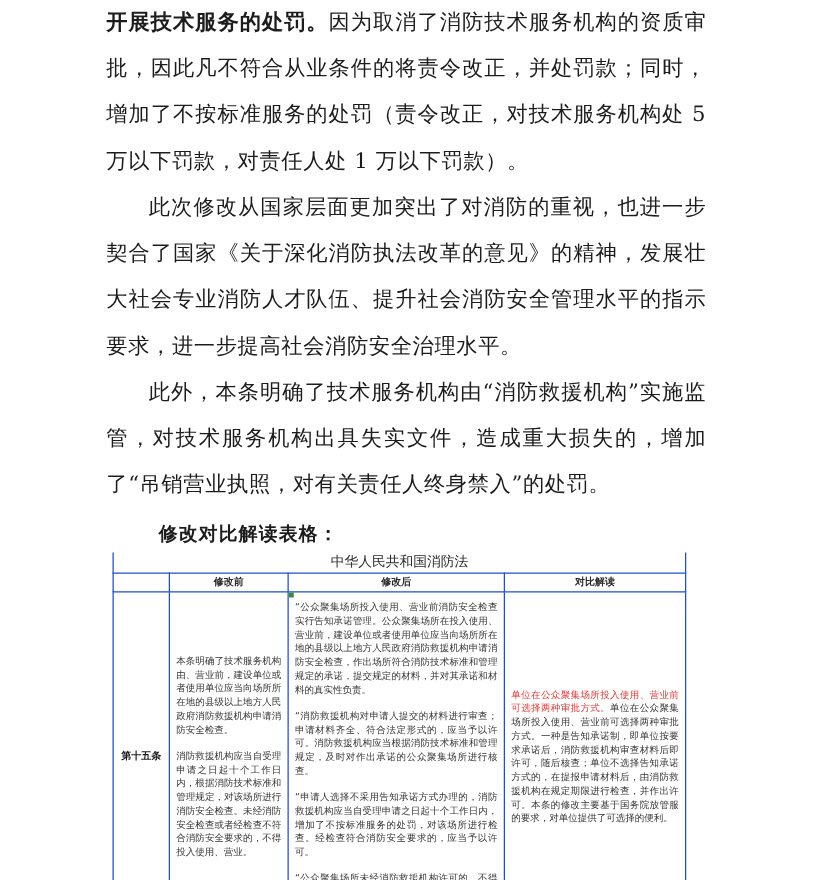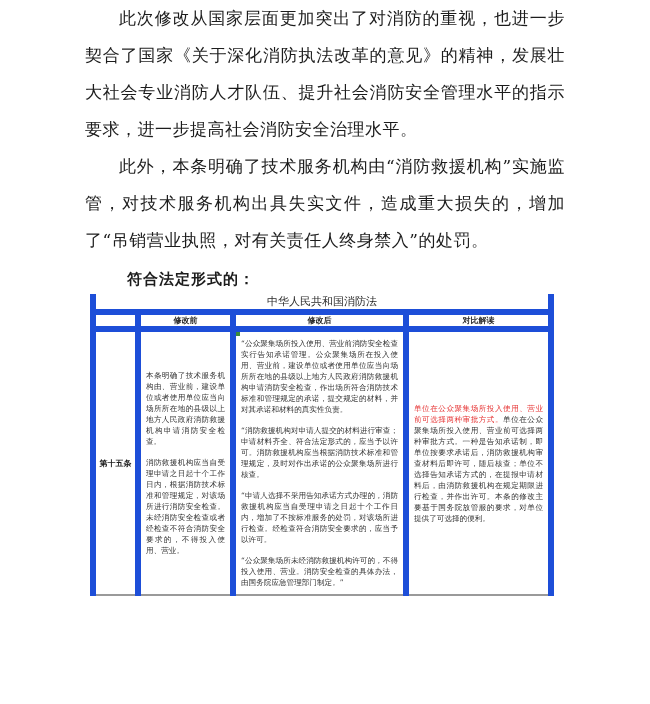--- a/index.html
+++ b/index.html
@@ -34,21 +34,21 @@
   }
   table.cmp {
     border-collapse: collapse;
     table-layout: fixed;
     width: 458px;
     margin-left: 5px;
     margin-top: 5px;
     font-family: "DejaVu Sans", sans-serif;
   }
   table.cmp td, table.cmp th {
-    border: 6px solid #1d4ed8;
+    border: 1px solid #1d4ed8;
     vertical-align: middle;
   }
   tr.title-row td {
     border-top: none;
     text-align: center;
     font-family: Liberation Mono, monospace;
     font-size: 11px;
     height: 16px;
     color: #2a2a2a;
   }
@@ -85,25 +85,26 @@
     background: #3c8a3c;
   }
   .red-text { font-weight: normal; }
   tr.data-row td { border-bottom: 2px solid #9a9a9a; }
 </style>
 </head>
 <body>
 
 <div class="content">
   <div class="body-text">
+    <p><b>开展技术服务的处罚。</b><span>因为取消了消防技术服务机构的资质审批，因此凡不符合从业条件的将责令改正，并处罚款；同时，增加了不按标准服务的处罚（责令改正，对技术服务机构处 5 万以下罚款，对责任人处 1 万以下罚款）。</span></p>
     <p class="indent"><span>此次修改从国家层面更加突出了对消防的重视，也进一步契合了国家《关于深化消防执法改革的意见》的精神，发展壮大社会专业消防人才队伍、提升社会消防安全管理水平的指示要求，进一步提高社会消防安全治理水平。</span></p>
     <p class="indent"><span>此外，本条明确了技术服务机构由“消防救援机构”实施监管，对技术服务机构出具失实文件，造成重大损失的，增加了“吊销营业执照，对有关责任人终身禁入”的处罚。</span></p>
   </div>
 
-  <div class="table-heading">符合法定形式的：</div>
+  <div class="table-heading">修改对比解读表格：</div>
 
   <table class="cmp">
     <colgroup>
       <col style="width:45px">
         <col style="width:95px">
         <col style="width:173px">
         <col style="width:145px">
     </colgroup>
     <tbody>
       <tr class="title-row">

